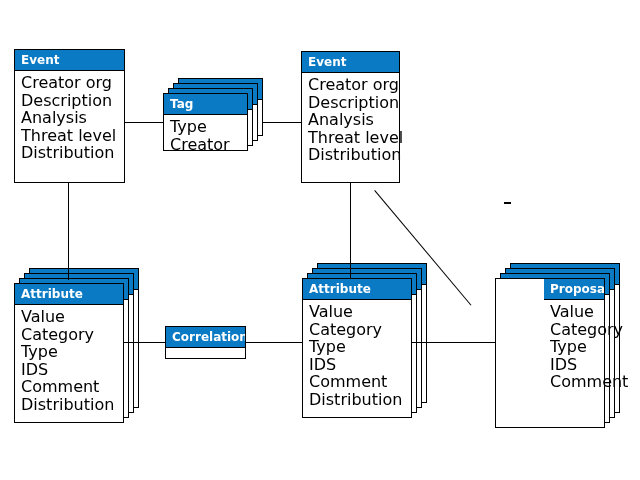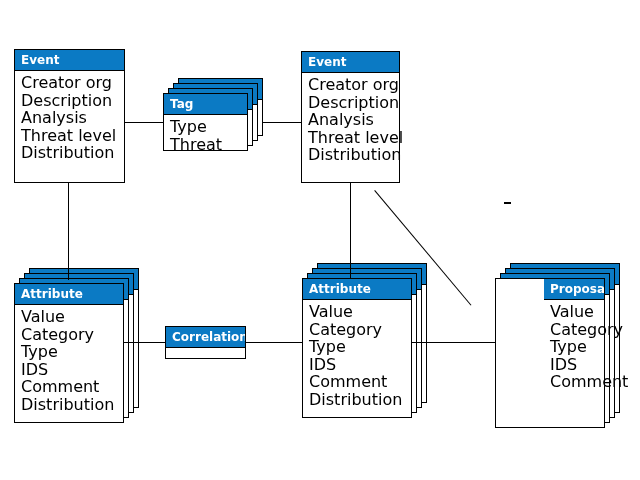--- a/index.html
+++ b/index.html
@@ -127,21 +127,21 @@
     <div class="card ghost" style="left:10px; top:5px; width:85px; height:58px;">
       <div class="hdr"></div>
     </div>
     <div class="card ghost" style="left:5px; top:10px; width:85px; height:58px;">
       <div class="hdr"></div>
     </div>
     <div class="card front" style="left:0px; top:15px; width:85px; height:58px;">
       <div class="hdr">Tag</div>
       <div class="body">
         <div class="attr">Type</div>
-        <div class="attr">Threat</div>
+        <div class="attr">Creator</div>
       </div>
     </div>
   </div>
 
   <div class="entity" style="left:301px; top:51px; width:99px; height:132px;">
     <div class="card front" style="left:0; top:0; width:99px; height:132px;">
       <div class="hdr">Event</div>
       <div class="body">
         <div class="attr">Creator org</div>
         <div class="attr">Description</div>

